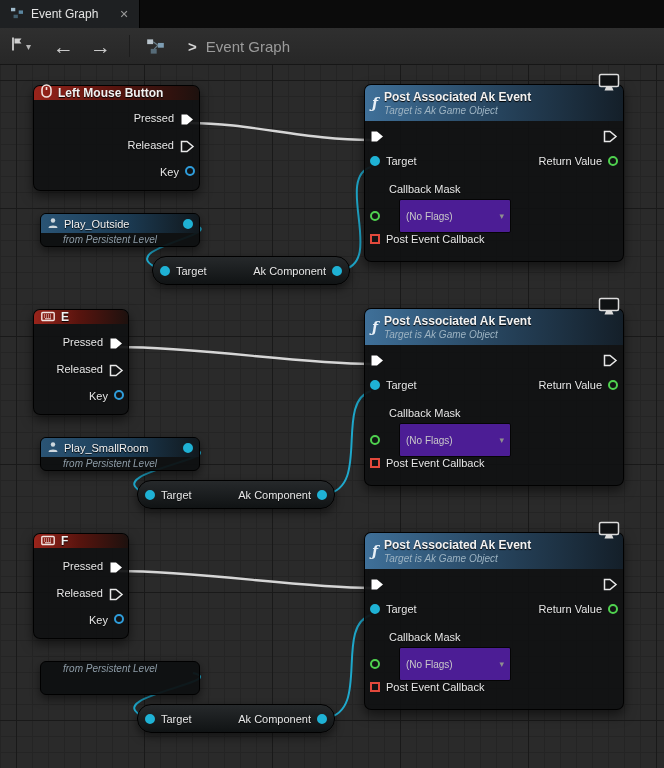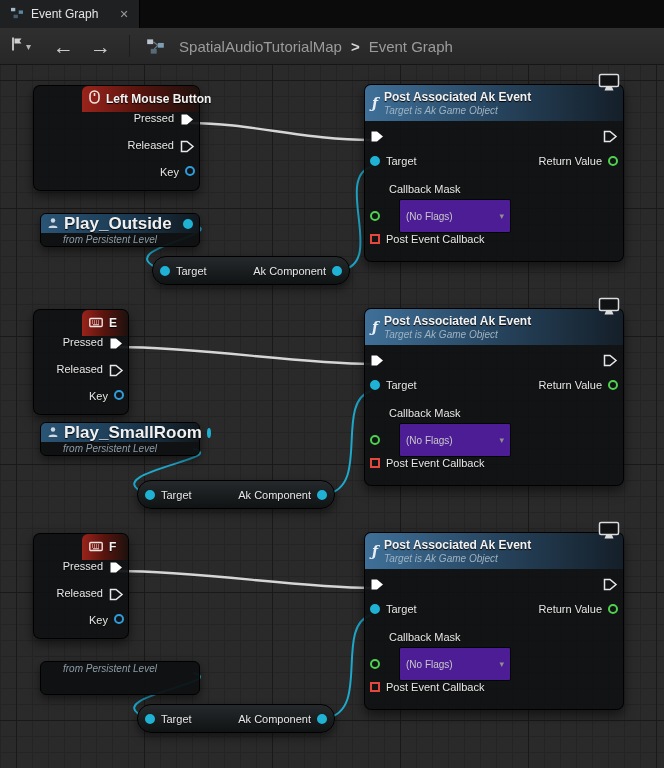--- a/index.html
+++ b/index.html
@@ -33,21 +33,21 @@
       linear-gradient(#242424 1px, transparent 1px),
       linear-gradient(90deg,#242424 1px, transparent 1px);
     background-size:128px 128px,128px 128px,16px 16px,16px 16px;
     background-position:16px 15px;}
   .wires{position:absolute;left:0;top:0;width:664px;height:768px;pointer-events:none;}
 
   
   .node{position:absolute;background:rgba(16,17,18,0.93);border:1px solid rgba(0,0,0,0.9);
     border-radius:7px;box-shadow:0 5px 12px rgba(0,0,0,0.55);}
   .nheader{display:flex;align-items:center;gap:6px;padding:0 7px;border-radius:6px 6px 0 0;}
-  .hdr-red{background:linear-gradient(to right,#9a241b,#58140e 48%,#1d110e);height:26px;margin-left:48px;}
+  .hdr-red{background:linear-gradient(to right,#9a241b,#58140e 48%,#1d110e);height:14px;}
   .hdr-blue{background:linear-gradient(to right,#3f7099,#27455f 50%,#141f29);height:36px;align-items:center;}
   .ntitle{font-size:12px;font-weight:bold;color:#f2f2f2;text-shadow:0 1px 1px #000;white-space:nowrap;}
   .nsubtitle{font-size:10px;font-style:italic;color:#9db3c2;white-space:nowrap;margin-top:1px;}
   .fnbadge{font-family:"DejaVu Serif",serif;font-style:italic;font-weight:bold;font-size:14px;color:#e8f0f7;}
 
   .prow{position:absolute;left:0;right:0;display:flex;align-items:flex-start;}
   .row-right{justify-content:flex-end;padding-right:4px;gap:6px;}
   .row-between{justify-content:space-between;}
   .lpin{display:flex;align-items:center;gap:6px;padding-left:5px;}
   .rpin{display:flex;align-items:center;gap:6px;padding-right:5px;}
@@ -56,21 +56,21 @@
   .pin-circle{width:10px;height:10px;border-radius:50%;border:2px solid var(--c);}
   .pin-circle.filled{background:var(--c);}
   .pin-square{width:10px;height:10px;border:2px solid #e2493c;}
   .cyan{--c:#1fb2d5;} .green{--c:#4fd14f;} .blue{--c:#2f9ddb;}
 
   
   .varnode{position:absolute;height:34px;background:rgba(14,16,17,0.94);border:1px solid #000;
     border-radius:6px;box-shadow:0 4px 10px rgba(0,0,0,0.5);}
   .var-row1{display:flex;align-items:center;gap:5px;height:19px;padding:0 6px;
     background:linear-gradient(to right,#2a5475,#1b3a52 55%,#11181d);border-radius:5px 5px 0 0;}
-  .var-title{font-size:17px;font-weight:bold;color:#f0f0f0;text-shadow:0 1px 1px #000;white-space:nowrap;flex:1;}
+  .var-title{font-size:11px;font-weight:normal;color:#f0f0f0;text-shadow:0 1px 1px #000;white-space:nowrap;flex:1;}
   .var-sub{font-size:10px;font-style:italic;color:#8d9ca7;padding-left:22px;line-height:13px;white-space:nowrap;}
 
   
   .capsule{position:absolute;height:29px;border-radius:14px;border:1px solid #000;
     background:linear-gradient(#26292b,#101314);box-shadow:0 4px 9px rgba(0,0,0,0.5);
     display:flex;align-items:center;justify-content:space-between;padding:0 7px;}
   .cap-side{display:flex;align-items:center;gap:6px;}
 
   .monitor{position:absolute;top:-12px;right:3px;}
   .dropdown{width:112px;height:19px;background:#4c1d95;border:1px solid #050505;border-radius:2px;
@@ -113,21 +113,20 @@
     <div class="tb-sep" style="margin-left:18px;"></div>
     <div class="tb-item" style="margin-left:6px;">
       <svg width="19" height="17" viewBox="0 0 16 14">
           <rect x="1" y="1" width="5" height="4" fill="#b9c4cc"></rect>
           <rect x="10" y="4" width="5" height="4" fill="#7d9db3"></rect>
           <rect x="4" y="9" width="5" height="4" fill="#566b78"></rect>
           <path d="M6 3 L10 6 M7 9 L10 6" stroke="#6a7e8a" stroke-width="1" fill="none"></path>
         </svg>
     </div>
     <div class="tb-item" style="margin-left:14px;">
-      <span class="crumb">SpatialAudioTutorialMap</span>
       <span class="crumb-sep">&gt;</span>
       <span class="crumb">Event Graph</span>
     </div>
   </div>
 
   <div class="canvas"></div>
 
   <svg class="wires">
     <path d="M190,123 C 250,123 305,140 371,140" stroke="#d6d6d6" stroke-width="2.4" fill="none"></path>
     <path d="M119,347 C 200,347 300,364 371,364" stroke="#d6d6d6" stroke-width="2.4" fill="none"></path>
@@ -264,21 +263,21 @@
       <span><svg width="15" height="13" viewBox="0 0 15 13">
             <path d="M1.5 1.5 H7 L13 6.5 L7 11.5 H1.5 Z" fill="none" stroke="#e8e8e8" stroke-width="1.5"></path>
           </svg></span>
     </div>
     <div class="prow row-right" style="top:80px;height:24px;">
       <span class="plabel">Key</span>
       <span class="pin-circle blue"></span>
     </div>
   </div>
 
-  <div class="varnode" style="left:40px;top:422px;width:160px;">
+  <div class="varnode" style="left:40px;top:437px;width:160px;">
     <div class="var-row1">
       <span><svg width="12" height="12" viewBox="0 0 12 12">
             <circle cx="6" cy="3.5" r="2.2" fill="#cfd8de"></circle>
             <path d="M1.5 11 C1.5 7.8 10.5 7.8 10.5 11 Z" fill="#cfd8de"></path>
           </svg></span>
       <span class="var-title">Play_SmallRoom</span>
       <span class="pin-circle cyan filled"></span>
     </div>
     <div class="var-sub">from Persistent Level</div>
   </div>

